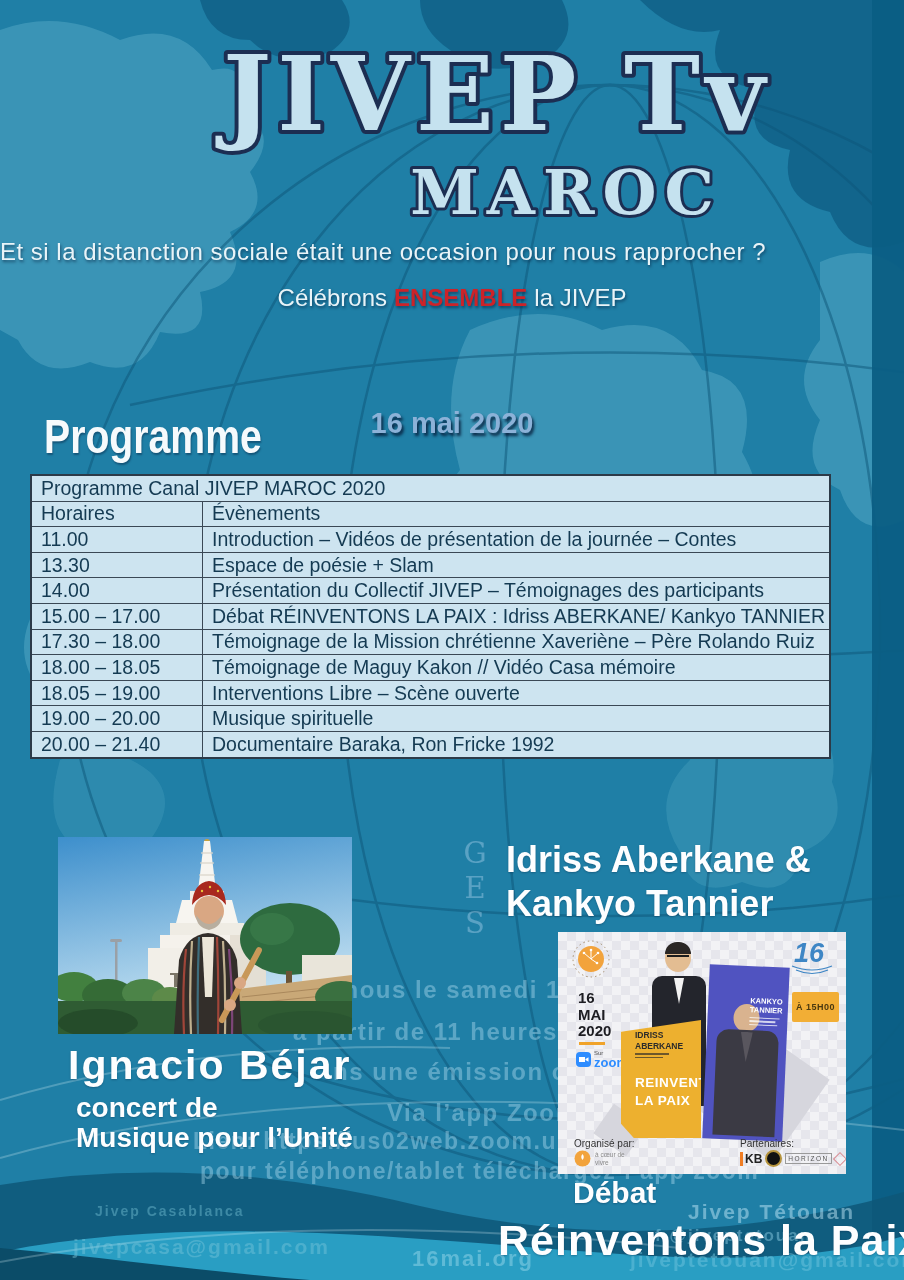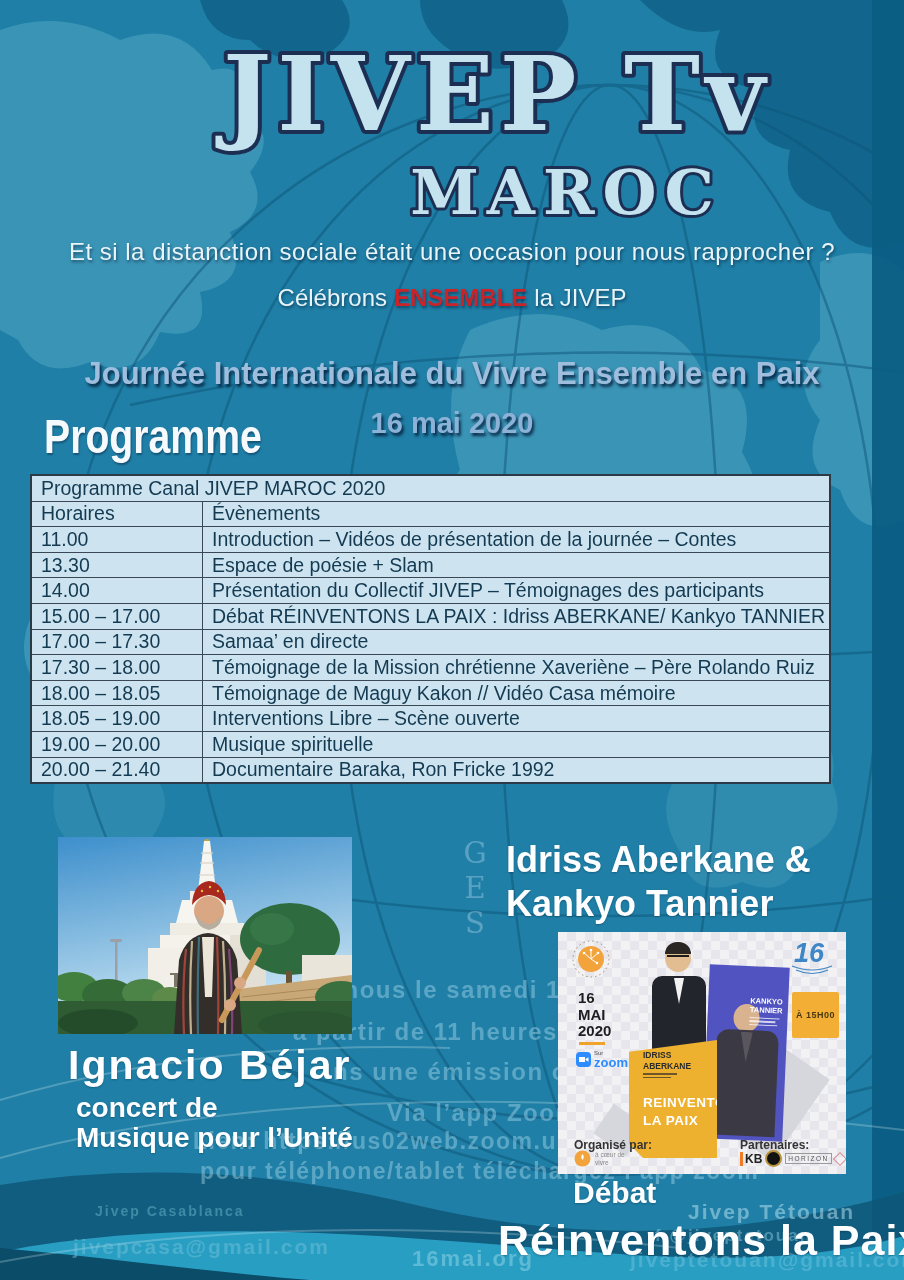--- a/index.html
+++ b/index.html
@@ -5,21 +5,21 @@
   html,body{margin:0;padding:0;background:#0b4c68;}
   .canvas{position:relative;width:904px;height:1280px;overflow:hidden;
     background:#1f7fa6;font-family:"Liberation Sans",sans-serif;}
   .abs{position:absolute;}
   svg.bg{position:absolute;inset:0;z-index:0;}
 
   
   .title-svg{position:absolute;left:0;top:14px;z-index:3;}
   .title-text{font-family:"DejaVu Serif",serif;font-weight:bold;fill:#c5e2ef;
     stroke:#1c2e52;paint-order:stroke fill;stroke-linejoin:round;}
-  .tagline{left:0;top:238px;width:904px;text-align:center;font-size:24px;
+  .tagline{left:0;top:238px;width:904px;font-size:24px;
     color:#e9f4f8;text-shadow:1px 2px 3px rgba(5,25,55,.55);letter-spacing:.5px;z-index:3;}
   .celebrate{left:0;top:284px;width:904px;text-align:center;font-size:24px;
     color:#e9f4f8;text-shadow:1px 2px 3px rgba(5,25,55,.55);z-index:3;}
   .celebrate .hl{font-weight:bold;margin:9px 7px;}
   .event-title{left:0;top:356px;width:904px;text-align:center;font-weight:bold;
     font-size:31px;color:#9fbedd;text-shadow:2px 3px 3px rgba(6,28,58,.85);z-index:3;}
   .event-date{left:0;top:407px;width:904px;text-align:center;font-weight:bold;
     font-size:29px;color:#8cb2d8;text-shadow:2px 3px 3px rgba(6,28,58,.85);z-index:3;}
   .programme{left:44px;top:408px;font-weight:bold;font-size:49px;color:#f6fafc;
     transform:scaleX(.8);transform-origin:left top;letter-spacing:0;z-index:3;
@@ -67,32 +67,32 @@
   .p-date-rule{position:absolute;left:21px;top:110px;width:26px;height:3px;background:#f0a32a;}
   .p-zoom{position:absolute;left:18px;top:118px;display:flex;align-items:center;gap:3px;}
   .p-zoom .stack{display:flex;flex-direction:column;line-height:1;}
   .p-zoom .sur{font-size:6px;color:#555;}
   .p-zoom .zlabel{font-size:13px;font-weight:bold;color:#2d8cff;}
   .purple{position:absolute;left:148px;top:34px;width:80px;height:174px;
     background:#5053c0;transform:rotate(2.5deg);}
   .k-name{position:absolute;left:42px;top:30px;font-size:7.5px;font-weight:bold;
     color:#fff;line-height:1.25;}
   .microbar{background:rgba(255,255,255,.75);height:1.5px;margin-top:2px;}
-  .yellow{position:absolute;left:63px;top:108px;width:88px;height:118px;background:#edb02f;
-    clip-path:polygon(0 10%,100% 0,100% 100%,16% 100%,0 88%);margin-left:8px;}
+  .yellow{position:absolute;left:63px;top:88px;width:80px;height:118px;background:#edb02f;
+    clip-path:polygon(0 10%,100% 0,100% 100%,16% 100%,0 88%);}
   .i-name{position:absolute;left:14px;top:10px;font-size:8.5px;font-weight:bold;
     color:#2b2b2b;line-height:1.25;}
   .i-bars .microbar{background:rgba(40,40,40,.65);width:34px;}
   .slogan{position:absolute;left:14px;top:54px;font-size:13.5px;font-weight:bold;
     color:#fff;line-height:1.35;letter-spacing:.5px;}
   .anniv{position:absolute;left:236px;top:6px;font-size:27px;font-weight:bold;
     font-style:italic;color:#3e86c5;}
   .timebadge{position:absolute;left:234px;top:60px;background:#f2ae35;color:#4a3910;
-    font-size:9px;font-weight:bold;padding:18px 4px;border-radius:2px;letter-spacing:.5px;}
-  .p-foot-label{position:absolute;font-size:12px;font-weight:bold;color:#333;}
+    font-size:9px;font-weight:bold;padding:10px 4px;border-radius:2px;letter-spacing:.5px;}
+  .p-foot-label{position:absolute;font-size:10px;font-weight:normal;color:#333;}
   .org-row{position:absolute;left:16px;top:218px;display:flex;align-items:center;gap:4px;}
   .org-txt{font-size:6.5px;color:#8a8a8a;width:32px;line-height:1.2;}
   .part-row{position:absolute;left:182px;top:218px;display:flex;align-items:center;gap:3px;}
   .kb{font-size:12px;font-weight:800;color:#222;border-left:3px solid #f07d23;padding-left:2px;}
   .blackdot{width:13px;height:13px;border-radius:50%;background:#111;border:2px solid #b5933c;}
   .horizon{font-size:6.5px;letter-spacing:1.5px;color:#555;border:1px solid #9a9a9a;padding:1px 2px;}
   .pinkdiamond{width:8px;height:8px;border:1.5px solid #d98a90;transform:rotate(45deg);}
   .idriss-man{position:absolute;left:88px;top:12px;width:66px;height:170px;}
   .suit{position:absolute;left:6px;top:32px;width:54px;height:130px;background:#23252c;
     border-radius:10px 10px 0 0;}
@@ -152,21 +152,20 @@
 
   <svg class="title-svg" width="904" height="220" viewBox="0 0 904 220">
     <text class="title-text" x="497" y="116" font-size="102" letter-spacing="6" stroke-width="8" text-anchor="middle">JIVEP Tv</text>
     <text class="title-text" x="566" y="200" font-size="62" letter-spacing="8" stroke-width="6" text-anchor="middle">MAROC</text>
   </svg>
 
   <div class="abs tagline">Et si la distanction sociale était une occasion pour nous rapprocher ?</div>
   <div class="abs celebrate">
     <span>Célébrons</span><span class="hl" style="color:#cc2329">ENSEMBLE</span><span>la JIVEP</span>
   </div>
-  <div class="abs event-title">Journée Internationale du Vivre Ensemble en Paix</div>
   <div class="abs event-date">16 mai 2020</div>
   <div class="abs programme">Programme</div>
 
   <table class="sched">
     <tbody>
         <tr>
       <td colspan="2">Programme Canal JIVEP MAROC 2020</td>
     </tr>
     <tr>
       <td class="tcol">Horaires</td>
@@ -180,24 +179,20 @@
           <td class="tcol">13.30</td>
           <td>Espace de poésie + Slam</td>
         </tr>
     <tr>
           <td class="tcol">14.00</td>
           <td>Présentation du Collectif JIVEP – Témoignages des participants</td>
         </tr>
     <tr>
           <td class="tcol">15.00 – 17.00</td>
           <td>Débat RÉINVENTONS LA PAIX :  Idriss ABERKANE/ Kankyo TANNIER</td>
-        </tr>
-    <tr>
-          <td class="tcol">17.00 – 17.30</td>
-          <td>Samaa’ en directe</td>
         </tr>
     <tr>
           <td class="tcol">17.30 – 18.00</td>
           <td>Témoignage de la Mission chrétienne Xaveriène – Père Rolando Ruiz</td>
         </tr>
     <tr>
           <td class="tcol">18.00 – 18.05</td>
           <td>Témoignage de Maguy Kakon // Vidéo Casa mémoire</td>
         </tr>
     <tr>

